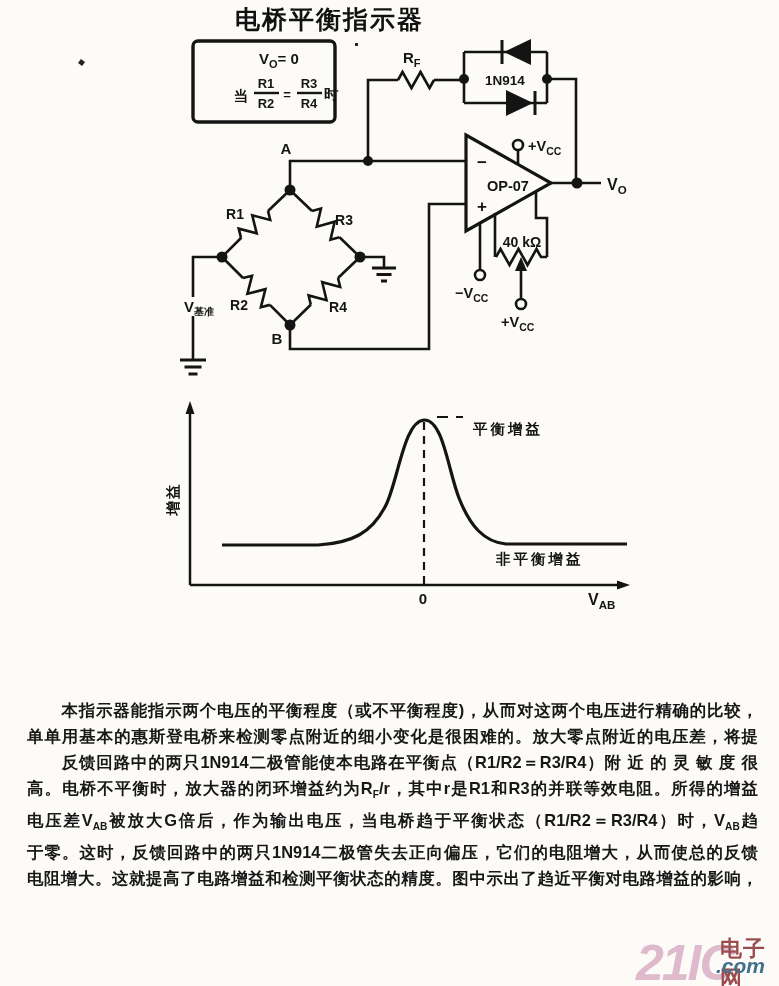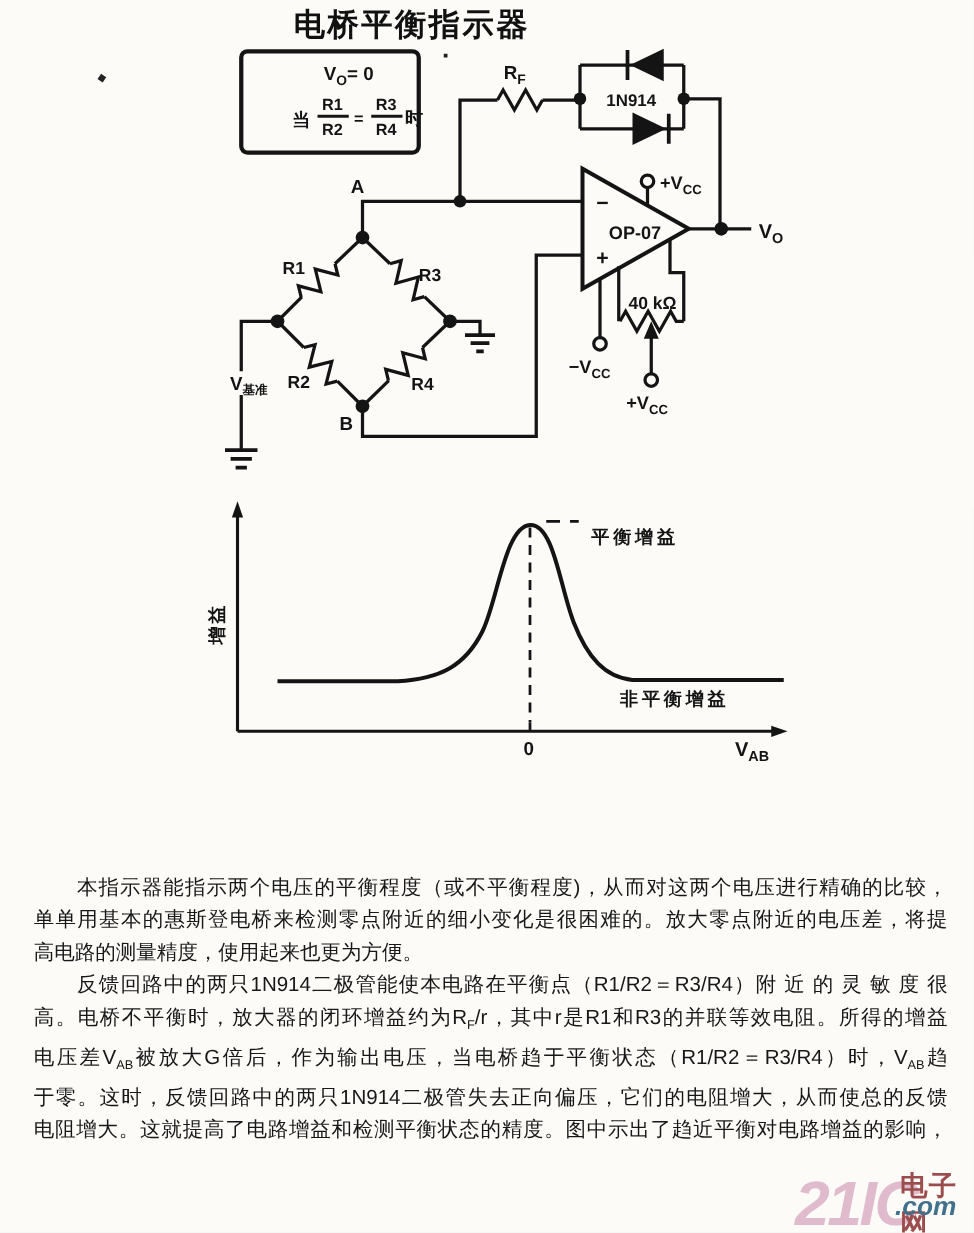--- a/index.html
+++ b/index.html
@@ -4,21 +4,21 @@
 <style>
   html,body{margin:0;padding:0;}
   body{width:779px;height:986px;background:#e8e8e8;font-family:"Liberation Sans",sans-serif;}
   .page{position:relative;width:779px;height:986px;background:#fcfbf8;overflow:hidden;color:#161616;}
   .title{position:absolute;top:3px;left:0;width:659px;text-align:center;
          font-size:25px;font-weight:bold;letter-spacing:2px;color:#111;}
   svg{position:absolute;top:0;left:0;}
   svg text{fill:#141414;font-family:"Liberation Sans",sans-serif;}
   .speck{position:absolute;background:#222;}
   .textblock{position:absolute;left:27px;top:698px;width:731px;
-             font-size:16.4px;line-height:25.9px;font-weight:normal;color:#171717;}
+             font-size:16.4px;line-height:25.9px;font-weight:bold;color:#171717;}
   .tl{text-align:justify;text-align-last:justify;white-space:normal;}
   .tl.end{text-align-last:left;}
   .textblock sub{font-size:0.62em;}
   .watermark{position:absolute;left:634px;top:930px;width:146px;height:54px;opacity:0.78;}
   .wm-big{position:absolute;left:2px;top:4px;font-size:50px;font-weight:bold;font-style:italic;
           letter-spacing:-2px;color:#d6a9c0;}
   .wm-cn{position:absolute;left:86px;top:4px;font-size:22px;font-weight:bold;letter-spacing:1px;color:#7f1d1d;}
   .wm-com{position:absolute;left:82px;top:24px;font-size:21px;font-weight:bold;font-style:italic;color:#0c4a6e;}
 </style>
 </head>
@@ -137,21 +137,20 @@
     <text x="423" y="604" font-size="15" font-weight="bold" text-anchor="middle">0</text>
     <text x="588" y="605" font-size="16" font-weight="bold"><tspan>V</tspan><tspan font-size="11.5" dy="4">AB</tspan></text>
   </svg>
 
   <div class="speck" style="left:79px;top:60px;width:5px;height:5px;transform:rotate(35deg);"></div>
   <div class="speck" style="left:355px;top:43px;width:3px;height:3px;"></div>
 
   <div class="textblock">
     <div class="tl">　　本指示器能指示两个电压的平衡程度（或不平衡程度)，从而对这两个电压进行精确的比较，</div>
     <div class="tl">单单用基本的惠斯登电桥来检测零点附近的细小变化是很困难的。放大零点附近的电压差，将提</div>
-    <div class="tl end">高电路的测量精度，使用起来也更为方便。</div>
     <div class="tl">　　反馈回路中的两只1N914二极管能使本电路在平衡点（R1/R2＝R3/R4）附 近 的 灵 敏 度 很</div>
     <div class="tl">高。电桥不平衡时，放大器的闭环增益约为R<sub>F</sub>/r，其中r是R1和R3的并联等效电阻。所得的增益</div>
     <div class="tl">电压差V<sub>AB</sub>被放大G倍后，作为输出电压，当电桥趋于平衡状态（R1/R2＝R3/R4）时，V<sub>AB</sub>趋</div>
     <div class="tl">于零。这时，反馈回路中的两只1N914二极管失去正向偏压，它们的电阻增大，从而使总的反馈</div>
     <div class="tl">电阻增大。这就提高了电路增益和检测平衡状态的精度。图中示出了趋近平衡对电路增益的影响，</div>
   </div>
 
   <div class="watermark">
     <span class="wm-big">21IC</span>
     <span class="wm-cn">电子网</span>

